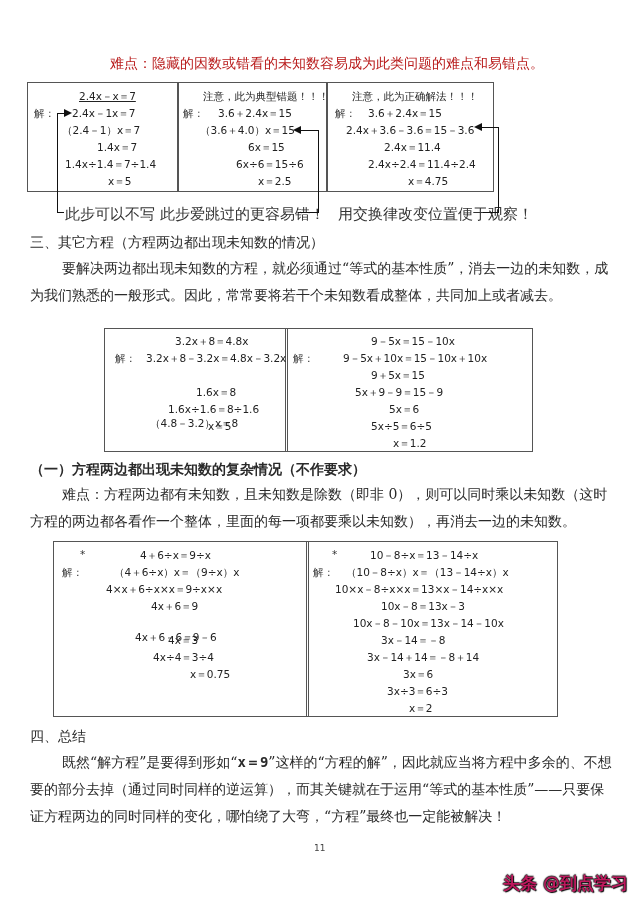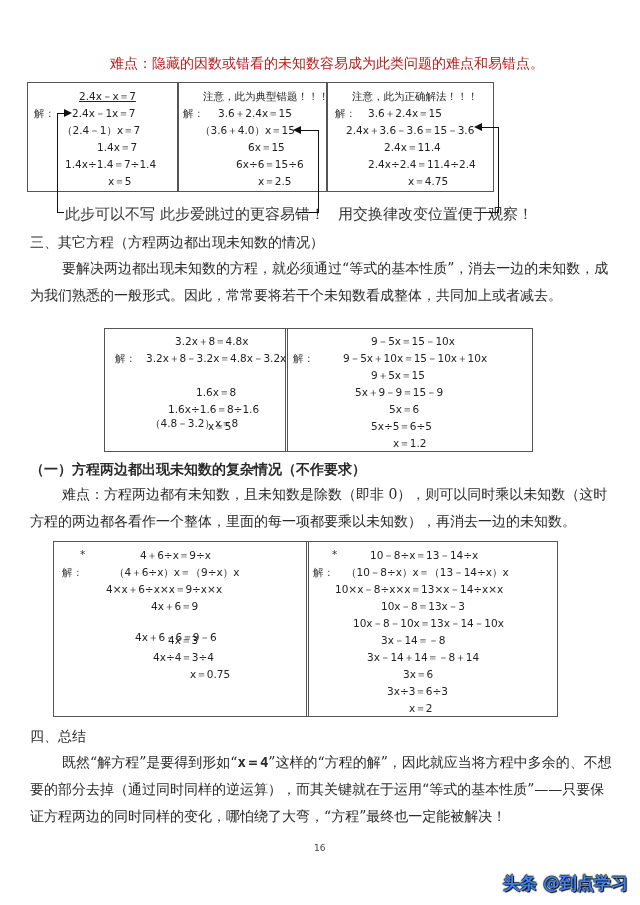--- a/index.html
+++ b/index.html
@@ -18,21 +18,21 @@
       position: absolute; white-space: nowrap; font-size: 10.5px; line-height: 17px;
       font-family: "DejaVu Sans", "Liberation Sans", sans-serif; color: #222;
     }
     .jie { position: absolute; font-size: 10.5px; font-family: "DejaVu Sans", sans-serif; color: #333; }
     .line { position: absolute; background: #111; }
     .arrowhead-right { position: absolute; width: 0; height: 0; border-top: 4px solid transparent; border-bottom: 4px solid transparent; border-left: 8px solid #111; }
     .arrowhead-left { position: absolute; width: 0; height: 0; border-top: 4px solid transparent; border-bottom: 4px solid transparent; border-right: 8px solid #111; }
     .callout { position: absolute; font-size: 15px; font-family: Liberation Mono, monospace; color: #333; white-space: nowrap; }
     .pagenum { position: absolute; font-size: 9px; font-family: "DejaVu Sans", sans-serif; color: #444; }
     .watermark {
-      position: absolute; font-size: 17px; font-family: "DejaVu Sans", sans-serif; color: #3b82f6;
+      position: absolute; font-size: 17px; font-family: "DejaVu Sans", sans-serif; color: #be185d;
       text-shadow: 1px 1px 1px #000, -1px 0 1px #333, 0 -1px 1px #333; font-weight: bold;
     }
   </style>
 </head>
 <body>
 
 <div class="abs txt" style="left:62px; top:50px;">难点：隐藏的因数或错看的未知数容易成为此类问题的难点和易错点。</div>
 
 <div class="box" style="left:27px; top:82px; width:152px; height:110px;"></div>
 <div class="box" style="left:177px; top:82px; width:151px; height:110px;"></div>
@@ -127,16 +127,16 @@
 <span class="eq" style="left:335px; top:581px;">10×x－8÷x×x＝13×x－14÷x×x</span>
 <span class="eq" style="left:381px; top:598px;">10x－8＝13x－3</span>
 <span class="eq" style="left:353px; top:615px;">10x－8－10x＝13x－14－10x</span>
 <span class="eq" style="left:381px; top:632px;">3x－14＝－8</span>
 <span class="eq" style="left:359px; top:649px;margin-left:8px;">3x－14＋14＝－8＋14</span>
 <span class="eq" style="left:403px; top:666px;">3x＝6</span>
 <span class="eq" style="left:387px; top:683px;">3x÷3＝6÷3</span>
 <span class="eq" style="left:409px; top:700px;">x＝2</span>
 
 <div class="abs heading" style="left:30px; top:724px;">四、总结</div>
-<div class="abs para" style="left:30px; top:749px; width:584px; text-indent:32px;"><span>既然“解方程”是要得到形如“</span><span class="bold" style="font-family:'DejaVu Sans Mono', monospace;">x＝4</span><span>”这样的“方程的解”，因此就应当将方程中多余的、不想要的部分去掉（通过同时同样的逆运算），而其关键就在于运用“等式的基本性质”——只要保证方程两边的同时同样的变化，哪怕绕了大弯，“方程”最终也一定能被解决！</span></div>
+<div class="abs para" style="left:30px; top:749px; width:584px; text-indent:32px;"><span>既然“解方程”是要得到形如“</span><span class="bold" style="font-family:'DejaVu Sans Mono', monospace;">x＝9</span><span>”这样的“方程的解”，因此就应当将方程中多余的、不想要的部分去掉（通过同时同样的逆运算），而其关键就在于运用“等式的基本性质”——只要保证方程两边的同时同样的变化，哪怕绕了大弯，“方程”最终也一定能被解决！</span></div>
 
-<div class="pagenum" style="left:314px; top:843px;">16</div>
+<div class="pagenum" style="left:314px; top:843px;">11</div>
 <div class="watermark" style="left:503px; top:872px;">头条 @到点学习</div>
 
 </body></html>

